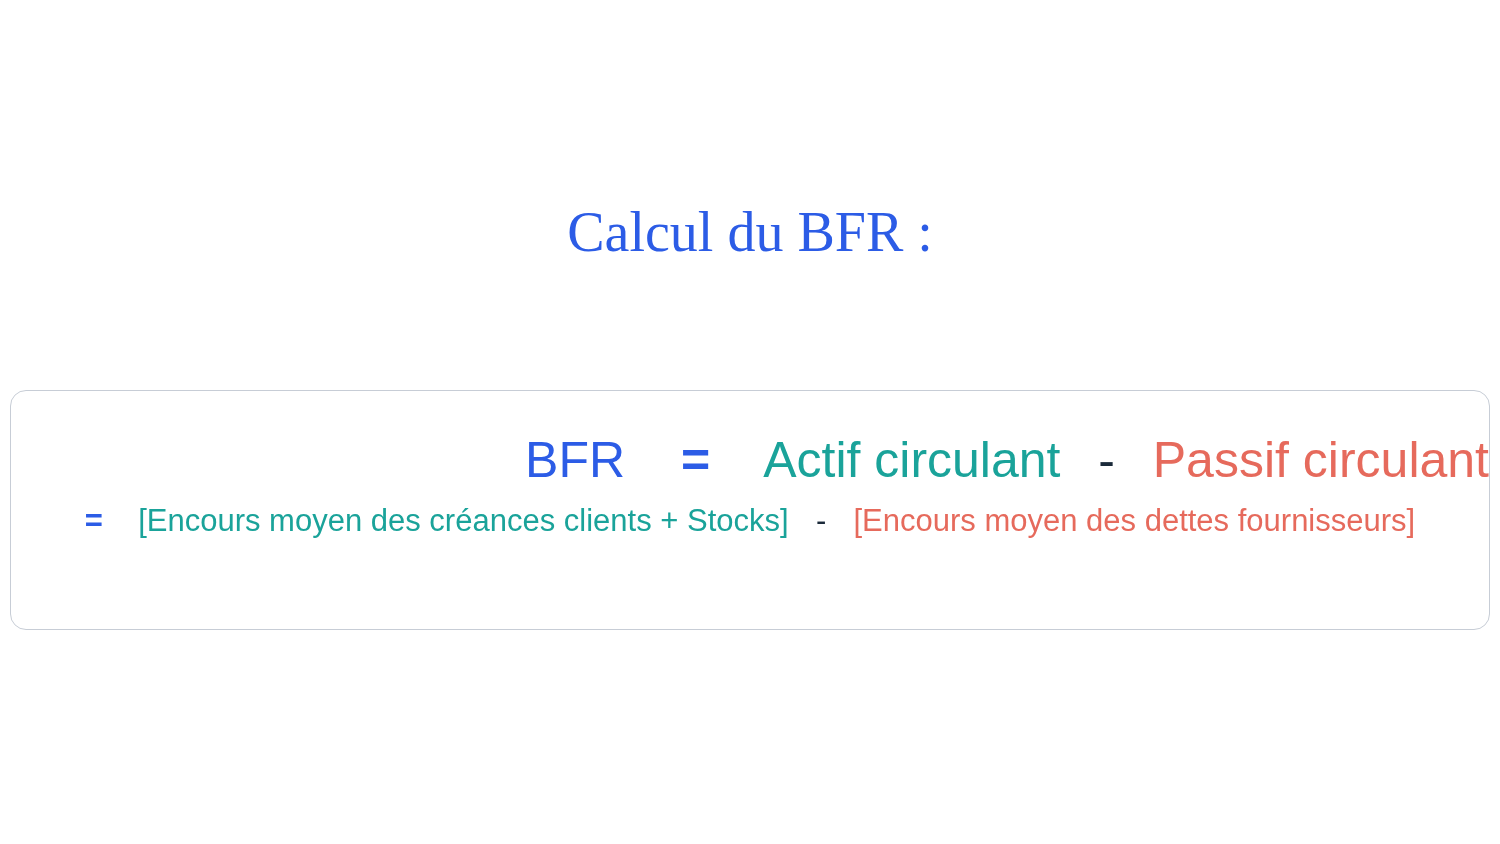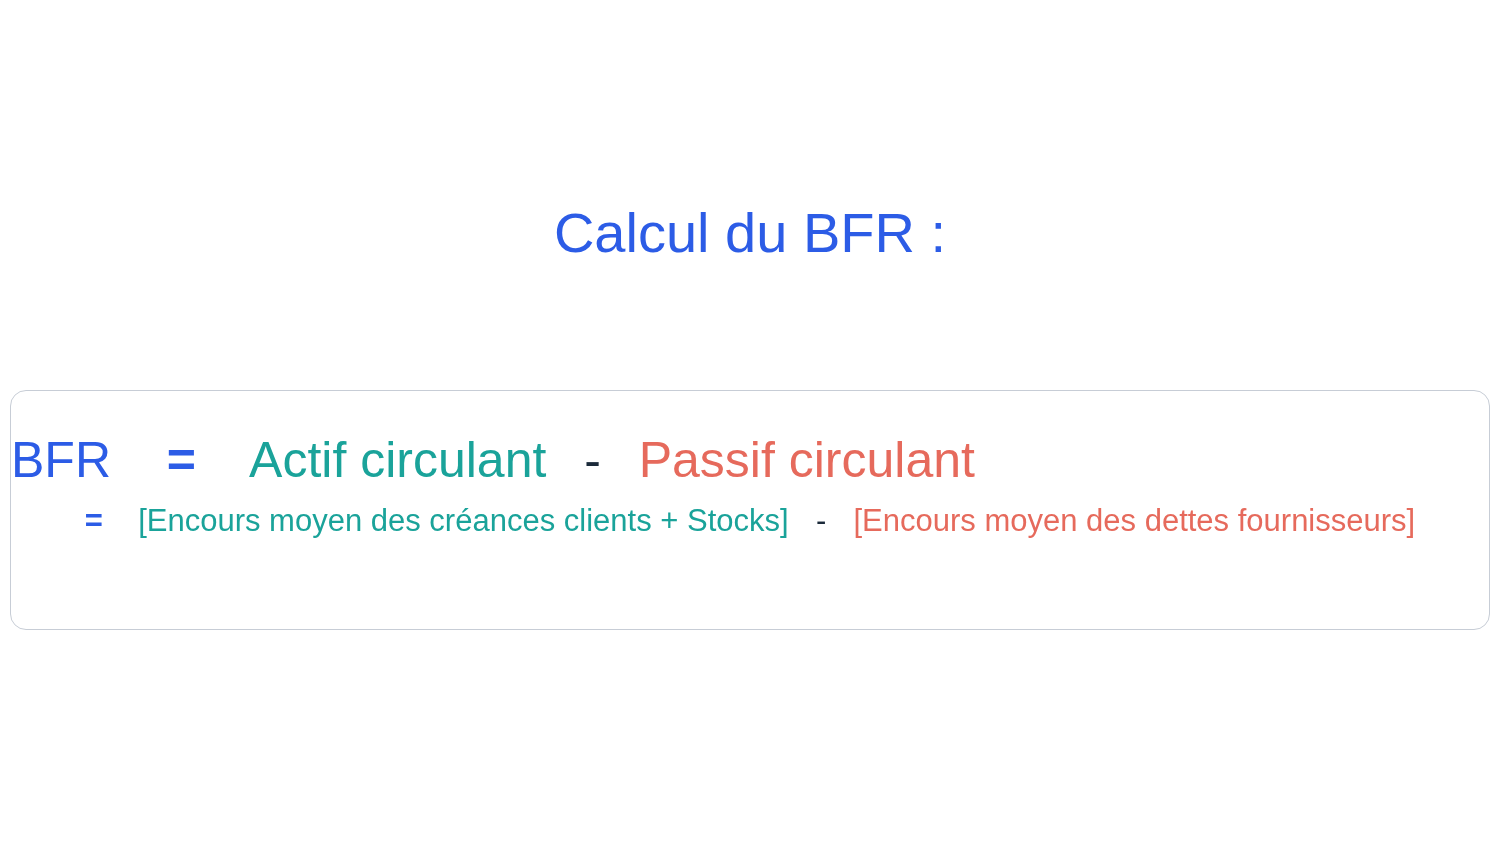--- a/index.html
+++ b/index.html
@@ -13,37 +13,38 @@
   }
   .title {
     position: absolute;
     top: 200px;
     left: 0;
     width: 100%;
     text-align: center;
     font-size: 56px;
     font-weight: 400;
     color: #2C5CE6;
+    font-family: Liberation Serif, serif;
   }
   .formula-box {
     position: absolute;
     top: 390px;
     left: 10px;
     right: 10px;
     height: 240px;
     border: 1.5px solid #c7cdd6;
     border-radius: 16px;
     background: #ffffff;
   }
   .line1 {
     position: absolute;
     top: 40px;
     left: 0;
     width: 100%;
-    text-align: left;
+    text-align: right;
     font-size: 50px;
     font-weight: 400;
     white-space: nowrap;
   }
   .line2 {
     position: absolute;
     top: 112px;
     left: 0;
     width: 100%;
     text-align: center;

